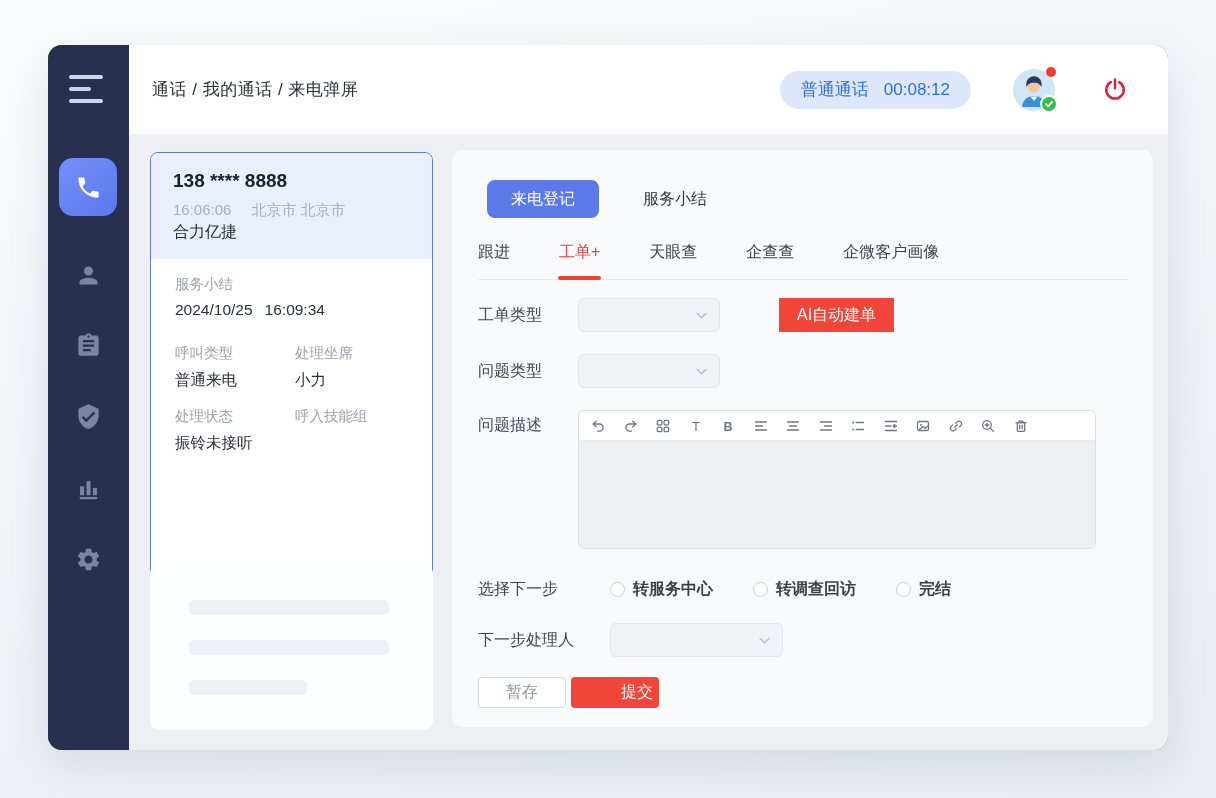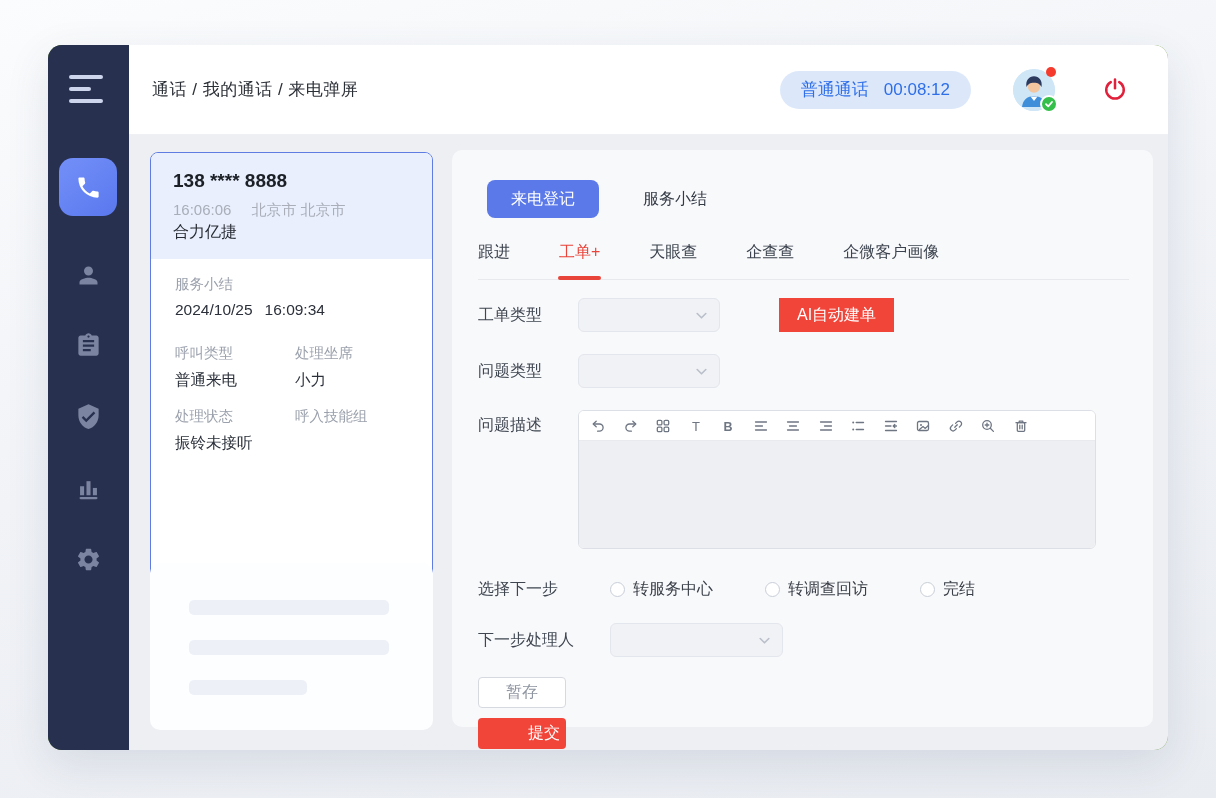--- a/index.html
+++ b/index.html
@@ -126,25 +126,25 @@
     font-size:16px; height:34px; padding:0 18px; border-radius:0; font-family:inherit;
   }
   .editor { width:518px; border:1px solid #dcdfe5; border-radius:6px; overflow:hidden; background:#fff; }
   .editor-toolbar {
     height:30px; display:flex; align-items:center; gap:16.5px; padding:0 11px;
     background:#fff; border-bottom:1px solid #e8eaee;
   }
   .editor-toolbar svg { width:16px; height:16px; stroke:#6f7683; fill:none; stroke-width:1.3; stroke-linecap:round; stroke-linejoin:round; cursor:pointer; }
   .editor-toolbar svg text { stroke:none; fill:#6f7683; font-family:"Liberation Sans",sans-serif; }
   .editor-body { height:107px; background:#edeff2; cursor:text; }
-  .radio-group { display:flex; gap:52px; }
+  .radio-group { display:flex; gap:40px;font-weight:bold; }
   .radio-opt { display:flex; align-items:center; gap:8px; cursor:pointer; }
   .radio-circle { width:15px; height:15px; border-radius:50%; border:1px solid #c9ced8; background:#fff; flex:none; }
   .radio-label { font-size:16px; color:#3a3f48; }
-  .panel-footer { display:flex; justify-content:flex-start; gap:10px; margin-top:20px;flex-direction:column; }
+  .panel-footer { display:flex; justify-content:flex-start; gap:5px; margin-top:20px; }
   .btn-ghost {
     width:88px; height:31px; background:#fff; border:1px solid #d6d9e0; border-radius:4px;
     color:#8f95a0; font-size:16px; cursor:pointer; font-family:inherit;
   }
   .btn-submit {
     width:88px; height:31px; background:#f2453a; border:none; border-radius:4px;
     color:#fff; font-size:16px; cursor:pointer; font-family:inherit;padding-left:44px;
   }
   .chev svg { width:11px; height:8px; stroke:#b9bfca; stroke-width:1.6; fill:none; stroke-linecap:round; stroke-linejoin:round; }
 </style>

